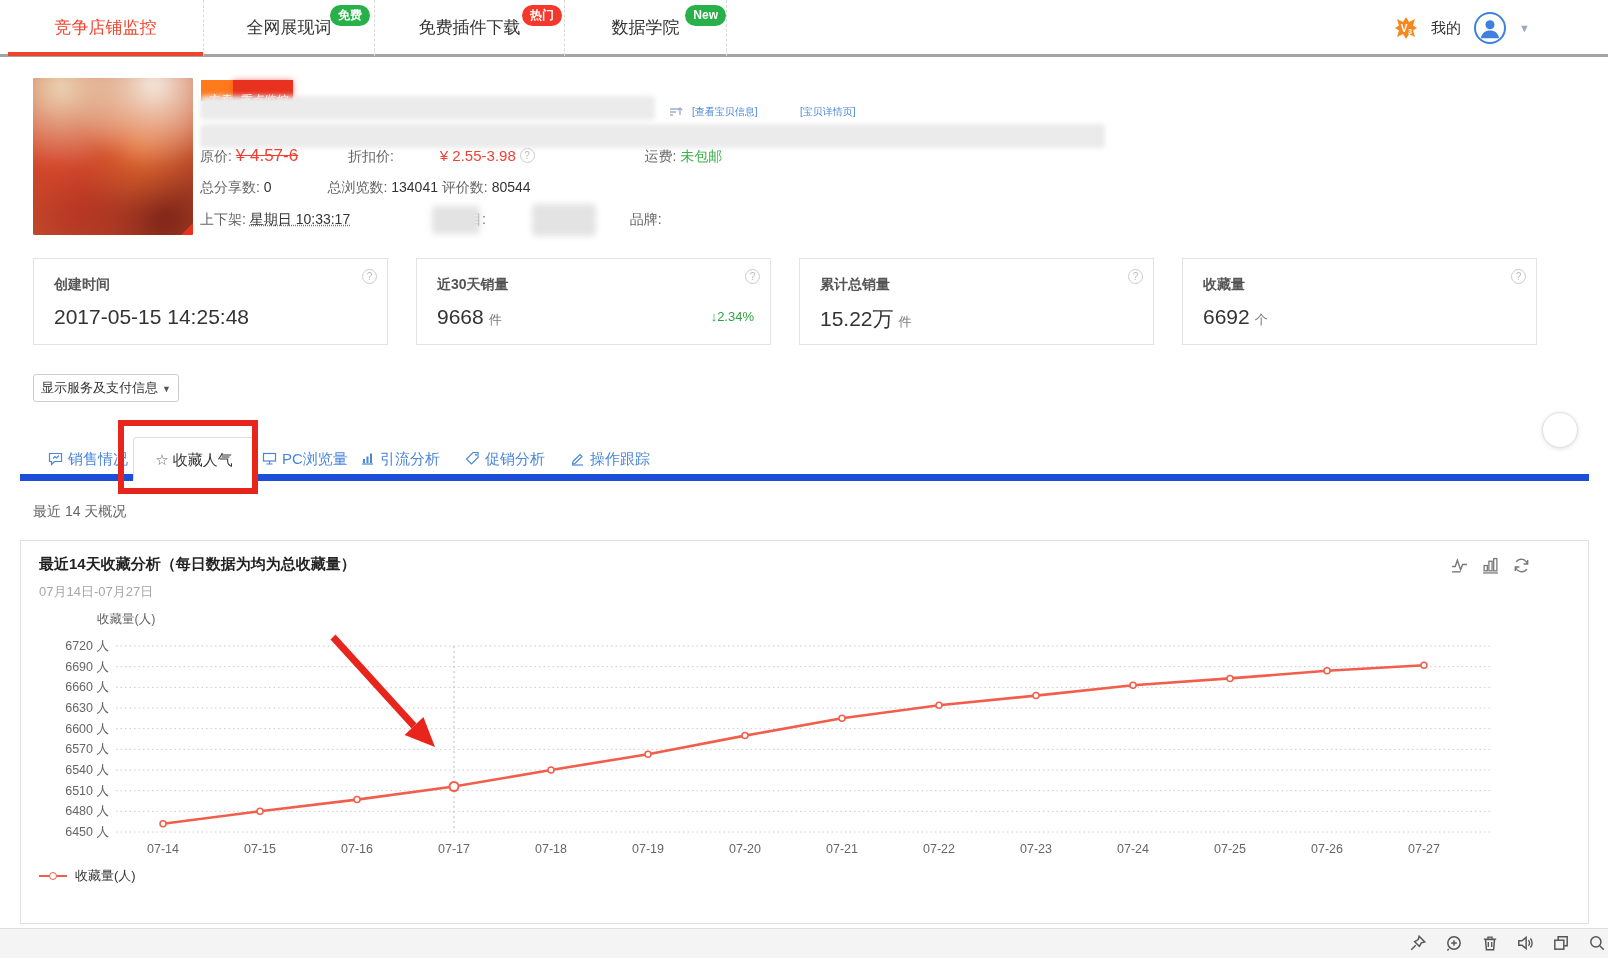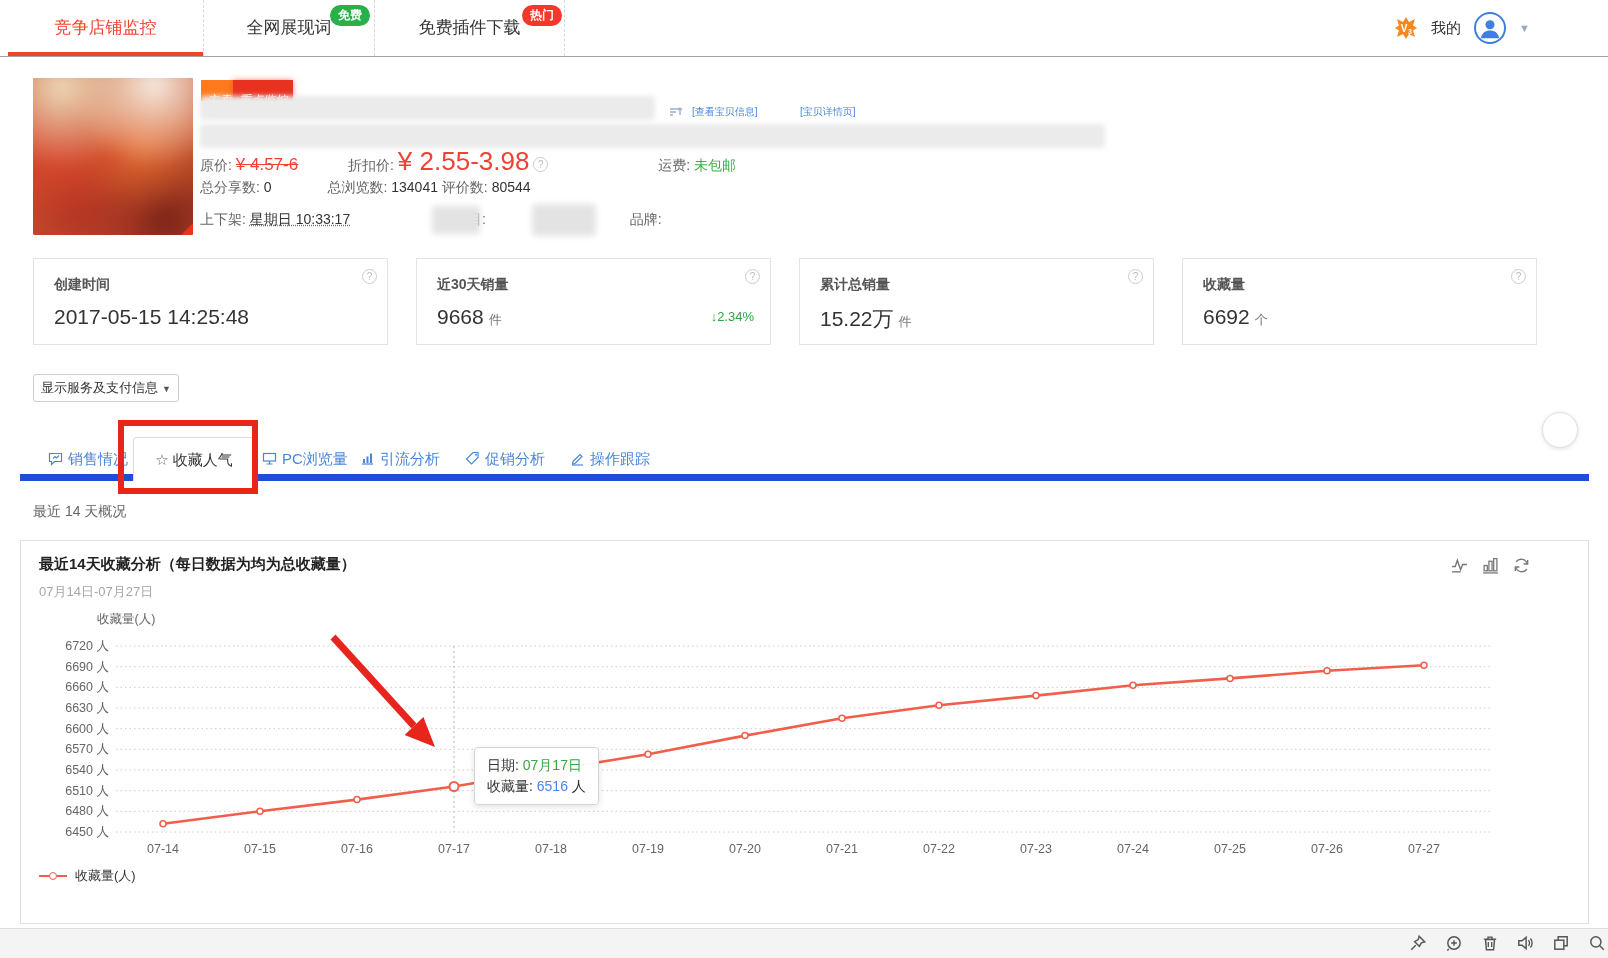--- a/index.html
+++ b/index.html
@@ -1,21 +1,21 @@
 <!DOCTYPE html>
 <html><head>
 <meta charset="utf-8">
 <style>
   * { box-sizing: border-box; margin:0; padding:0; }
   body { width:1608px; height:958px; overflow:hidden; background:#fff;
          font-family:"Liberation Sans","DejaVu Sans",sans-serif; color:#333; position:relative; }
   #page { position:absolute; inset:0; }
 
   
-  .nav { position:absolute; top:0; left:0; width:1608px; height:57px; background:#fff; border-bottom:1px solid #a3a3a3; }
+  .nav { position:absolute; top:0; left:0; width:1608px; height:57px; background:#fff; border-bottom:3px solid #a3a3a3; }
   .nav-item { position:absolute; top:0; height:56px; line-height:56px; text-align:center;
               font-size:17px; color:#333; border-right:1px dashed #d9d9d9; cursor:pointer; }
   .nav-item.active { color:#f0432c; }
   .nav-item.active::after { content:""; position:absolute; left:0; right:0; bottom:0; height:4px; background:#f0432c; }
   .nav-badge { position:absolute; top:5px; color:#fff; font-size:12px; line-height:20px; height:21px;
                padding:0 8px; border-radius:11px; font-weight:bold; }
   .nav-right { position:absolute; right:78px; top:0; height:56px; display:flex; align-items:center; gap:13px; }
   .my-label { font-size:15px; color:#333; cursor:pointer; }
   .avatar { width:32px; height:32px; border-radius:50%; border:2px solid #3e7fe0; background:#fff;
             display:flex; align-items:center; justify-content:center; overflow:hidden; cursor:pointer; }
@@ -38,21 +38,21 @@
   .pbadge { position:absolute; top:80px; height:21px; line-height:21px; color:#fff; font-size:12px; padding:10px 6px;font-style:italic; }
   .pbadge.orange { left:201px; background:#ff7a1d; }
   .pbadge.red { left:233px; background:#e8321f; box-shadow:0 0 6px rgba(232,50,31,.55); }
   .blurbar { position:absolute; background:#ebebeb; border-radius:4px; filter:blur(2.5px); }
   .blur1 { left:200px; top:96px; width:455px; height:24px; }
   .blur2 { left:200px; top:124px; width:905px; height:24px; }
   .list-icon { position:absolute; left:668px; top:104px; color:#8ea7cc; font-size:14px; }
   .plink { position:absolute; top:105px; font-size:10px; color:#4a86d8; cursor:pointer; text-decoration:none; }
   .prow { position:absolute; font-size:14px; color:#666; }
   .price-old { color:#f04134; font-size:17px; text-decoration:line-through; }
-  .price-new { color:#f04134; font-size:26px; }
+  .price-new { color:#f04134; font-size:15px;margin-left:42px; }
   .help { display:inline-block; width:15px; height:15px; border:1px solid #ccc; color:#bbb; border-radius:50%;
           font-size:10px; line-height:13px; text-align:center; vertical-align:2px; cursor:pointer; background:#fff; }
   .ship-val { color:#3bb049; }
   .shelf-val { text-decoration:underline dotted #777; cursor:pointer; color:#333; }
   .blurblob { position:absolute; background:#e3e3e3; border-radius:4px; filter:blur(3px); }
 
   
   .card { position:absolute; top:258px; width:355px; height:87px; border:1px solid #e3e3e3; background:#fff; }
   .card .ctitle { position:absolute; left:20px; top:17px; font-size:14px; color:#555; font-weight:bold; }
   .card .cvalue { position:absolute; left:20px; top:46px; font-size:21px; color:#333; }
@@ -126,20 +126,24 @@
     <div class="nav-item active" style="left:8px;width:196px;">
       <span>竞争店铺监控</span>
     </div>
     <div class="nav-item" style="left:204px;width:171px;">
       <span>全网展现词</span>
       <span class="nav-badge" style="right:4px;background:#27b148;">免费</span>
     </div>
     <div class="nav-item" style="left:375px;width:190px;">
       <span>免费插件下载</span>
       <span class="nav-badge" style="right:2px;background:#f5382c;">热门</span>
+    </div>
+    <div class="nav-item" style="left:565px;width:162px;">
+      <span>数据学院</span>
+      <span class="nav-badge" style="right:0px;background:#27b148;">New</span>
     </div>
     <div class="nav-right">
       <span title="">
         <svg width="24" height="24" viewBox="0 0 24 24">
           <polygon points="12,1 15,6 21,3 19,9.5 23,12 19,14.5 21,21 15,18 12,23 9,18 3,21 5,14.5 1,12 5,9.5 3,3 9,6" fill="#f6881f"></polygon>
           <text x="10" y="16" font-size="10" font-weight="bold" fill="#fff" text-anchor="middle">V</text>
           <text x="16" y="18" font-size="7" font-weight="bold" fill="#fff" text-anchor="middle">3</text>
         </svg>
       </span>
       <span class="my-label">我的</span>
@@ -351,24 +355,20 @@
         <circle cx="724" cy="194.6" r="3" fill="#fff" stroke="#f25e4c" stroke-width="1.5"></circle>
         <circle cx="821" cy="177.3" r="3" fill="#fff" stroke="#f25e4c" stroke-width="1.5"></circle>
         <circle cx="918" cy="164.2" r="3" fill="#fff" stroke="#f25e4c" stroke-width="1.5"></circle>
         <circle cx="1015" cy="154.6" r="3" fill="#fff" stroke="#f25e4c" stroke-width="1.5"></circle>
         <circle cx="1112" cy="144.3" r="3" fill="#fff" stroke="#f25e4c" stroke-width="1.5"></circle>
         <circle cx="1209" cy="137.4" r="3" fill="#fff" stroke="#f25e4c" stroke-width="1.5"></circle>
         <circle cx="1306" cy="129.8" r="3" fill="#fff" stroke="#f25e4c" stroke-width="1.5"></circle>
         <circle cx="1403" cy="124.3" r="3" fill="#fff" stroke="#f25e4c" stroke-width="1.5"></circle>
       </svg>
 
-    <div class="tooltip">
-      <div><span>日期: </span><span class="tt-green">07月17日</span></div>
-      <div><span>收藏量: </span><span class="tt-blue">6516</span><span> 人</span></div>
-    </div>
 
     <div class="legend">
       <span class="lmark"></span>
       <span class="ltext">收藏量(人)</span>
     </div>
   </div>
 
   <svg id="anno-overlay" width="1608" height="958" viewBox="0 0 1608 958">
     <polygon points="330.5,639.4 335.5,634.6 416.5,723.6 411.5,728.4" fill="#e8251c"></polygon>
     <polygon points="404.6,735 423.4,717 435,747" fill="#e8251c"></polygon>

